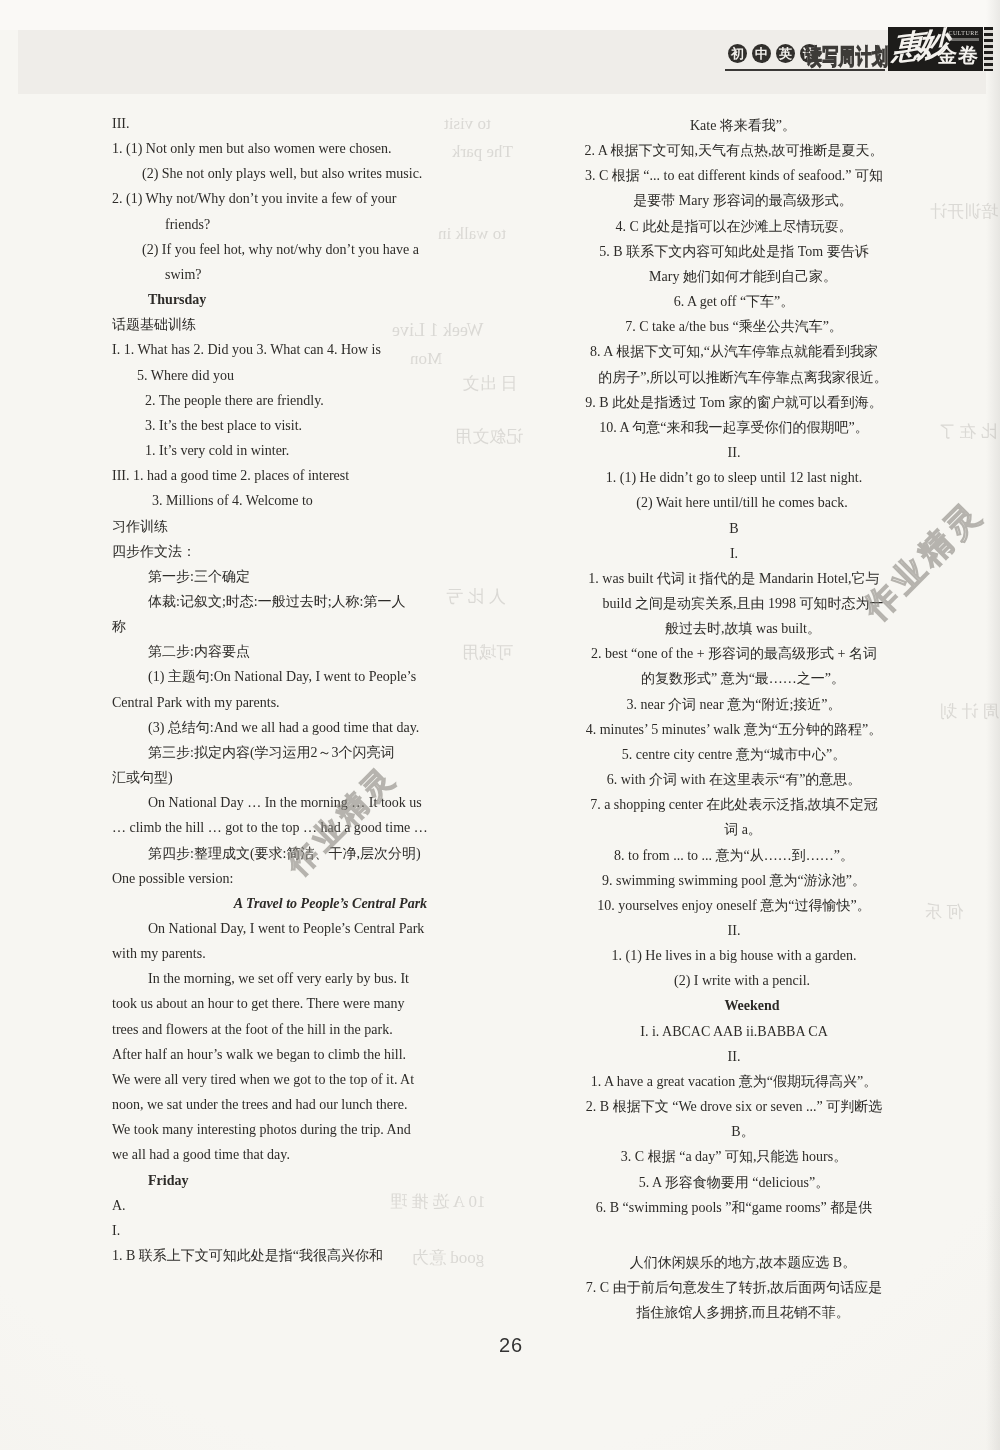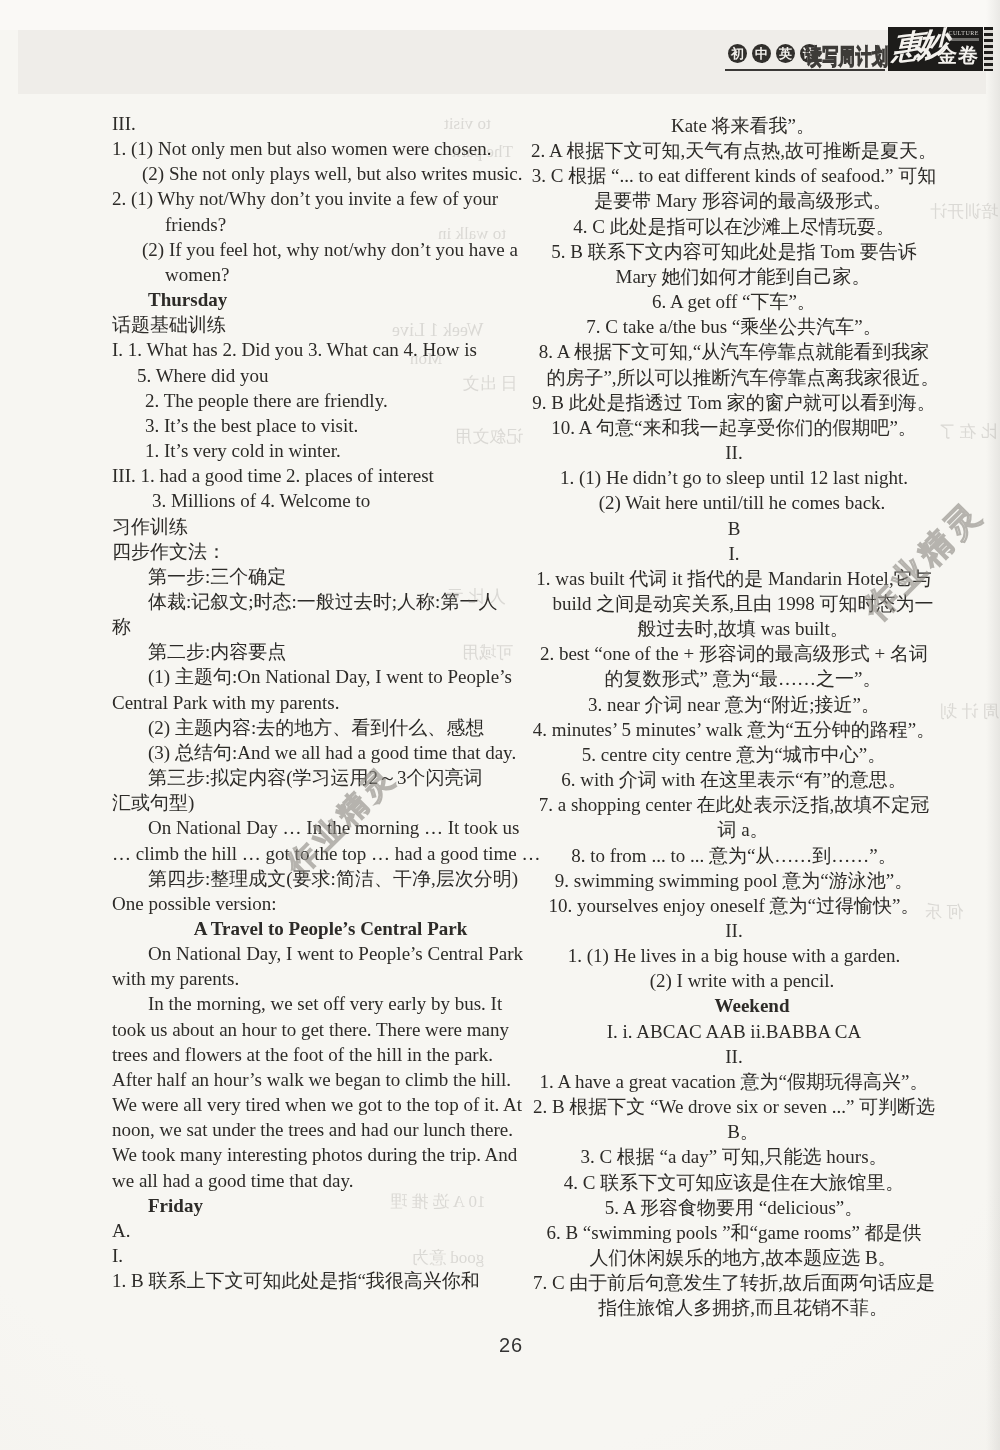--- a/index.html
+++ b/index.html
@@ -31,26 +31,26 @@
   .logo-calli{position:absolute;left:4px;top:-2px;font-size:31px;color:#f4f2ee;
     transform:rotate(-7deg) skewX(-8deg);font-weight:bold;font-style:italic;
     letter-spacing:-5px;white-space:nowrap;}
   .logo-tagline{position:absolute;right:4px;top:3px;font-size:6px;color:#d8d6d2;letter-spacing:0.5px;}
   .logo-tagline-rule{position:absolute;right:4px;top:11px;width:30px;height:3px;background:rgba(215,213,208,0.45);}
   .logo-product{position:absolute;right:4px;bottom:2px;font-size:20px;font-weight:bold;color:#f4f2ee;letter-spacing:1px;}
   .logo-stripes{position:absolute;left:984px;top:27px;width:9px;height:44px;
     background:repeating-linear-gradient(180deg,#1d1c1a 0 3px,#dcdad5 3px 6px);}
 
   
-  .col{position:absolute;font-size:19px;line-height:25.15px;color:#2d2b28;}
+  .col{position:absolute;font-size:14px;line-height:25.15px;color:#2d2b28;}
   .col-left{left:112px;top:111px;width:401px;}
   .col-right{left:527px;top:113px;width:414px;text-align:center;}
   .line{white-space:nowrap;}
   .line.bold{font-weight:bold;margin-left:36px;}
-  .line.center{text-align:center;}
+  .line.center{text-align:center;font-style:italic;}
 
   
   .watermark{position:absolute;font-size:30px;font-weight:bold;letter-spacing:5px;
     transform:rotate(-45deg);color:rgba(255,255,255,0.12);
     -webkit-text-stroke:1.2px rgba(128,124,117,0.55);white-space:nowrap;}
   .wm1{left:272px;top:800px;}
   .wm2{left:848px;top:538px;font-size:33px;}
 
   
   .bt{position:absolute;transform:scaleX(-1);color:rgba(118,115,108,0.22);
@@ -103,39 +103,38 @@
   </header>
 
   <main>
     <section class="col col-left">
         <div class="line">III.</div>
         <div class="line">1. (1) Not only men but also women were chosen.</div>
         <div class="line" style="padding-left: 30px;">(2) She not only plays well, but also writes music.</div>
         <div class="line">2. (1) Why not/Why don’t you invite a few of your</div>
         <div class="line" style="padding-left: 53px;">friends?</div>
         <div class="line" style="padding-left: 30px;">(2) If you feel hot, why not/why don’t you have a</div>
-        <div class="line" style="padding-left: 53px;">women?</div>
+        <div class="line" style="padding-left: 53px;">swim?</div>
         <div class="line bold">Thursday</div>
         <div class="line">话题基础训练</div>
         <div class="line">I. 1. What has 2. Did you 3. What can 4. How is</div>
         <div class="line" style="padding-left: 25px;">5. Where did you</div>
         <div class="line" style="padding-left: 33px;">2. The people there are friendly.</div>
         <div class="line" style="padding-left: 33px;">3. It’s the best place to visit.</div>
         <div class="line" style="padding-left: 33px;">1. It’s very cold in winter.</div>
         <div class="line">III. 1. had a good time 2. places of interest</div>
         <div class="line" style="padding-left: 40px;">3. Millions of 4. Welcome to</div>
         <div class="line">习作训练</div>
         <div class="line">四步作文法：</div>
         <div class="line" style="padding-left: 36px;">第一步:三个确定</div>
         <div class="line" style="padding-left: 36px;">体裁:记叙文;时态:一般过去时;人称:第一人</div>
         <div class="line">称</div>
         <div class="line" style="padding-left: 36px;">第二步:内容要点</div>
         <div class="line" style="padding-left: 36px;">(1) 主题句:On National Day, I went to People’s</div>
         <div class="line">Central Park with my parents.</div>
-        <div class="line" style="padding-left: 36px;">(2) 主题内容:去的地方、看到什么、感想</div>
         <div class="line" style="padding-left: 36px;">(3) 总结句:And we all had a good time that day.</div>
         <div class="line" style="padding-left: 36px;">第三步:拟定内容(学习运用2～3个闪亮词</div>
         <div class="line">汇或句型)</div>
         <div class="line" style="padding-left: 36px;">On National Day … In the morning … It took us</div>
         <div class="line">… climb the hill … got to the top … had a good time …</div>
         <div class="line" style="padding-left: 36px;">第四步:整理成文(要求:简洁、干净,层次分明)</div>
         <div class="line">One possible version:</div>
         <div class="line bold center">A Travel to People’s Central Park</div>
         <div class="line" style="padding-left: 36px;">On National Day, I went to People’s Central Park</div>
         <div class="line">with my parents.</div>
@@ -188,24 +187,23 @@
         <div class="line">II.</div>
         <div class="line">1. (1) He lives in a big house with a garden.</div>
         <div class="line" style="padding-left: 16px;">(2) I write with a pencil.</div>
         <div class="line bold">Weekend</div>
         <div class="line">I. i. ABCAC AAB ii.BABBA CA</div>
         <div class="line">II.</div>
         <div class="line">1. A  have a great vacation 意为“假期玩得高兴”。</div>
         <div class="line">2. B 根据下文 “We drove six or seven ...” 可判断选</div>
         <div class="line" style="padding-left: 18px;">B。</div>
         <div class="line">3. C 根据 “a day” 可知,只能选 hours。</div>
-        <div class="line">4. C 联系下文可知应该是住在大旅馆里。</div>
         <div class="line">5. A 形容食物要用 “delicious”。</div>
         <div class="line">6. B “swimming pools ”和“game rooms” 都是供</div>
-        <div class="line" style="padding-left: 18px;">人们休闲娱乐的地方,故本题应选 B。</div>
+        <div class="line" style="padding-left: 18px; margin-top: 30px;">人们休闲娱乐的地方,故本题应选 B。</div>
         <div class="line">7. C 由于前后句意发生了转折,故后面两句话应是</div>
         <div class="line" style="padding-left: 18px;">指住旅馆人多拥挤,而且花销不菲。</div>
       </section>
   </main>
 
   <div class="watermark wm1">作业精灵</div>
   <div class="watermark wm2">作业精灵</div>
 
   <span class="bt bt0">to visit</span>
   <span class="bt bt1">The park</span>

